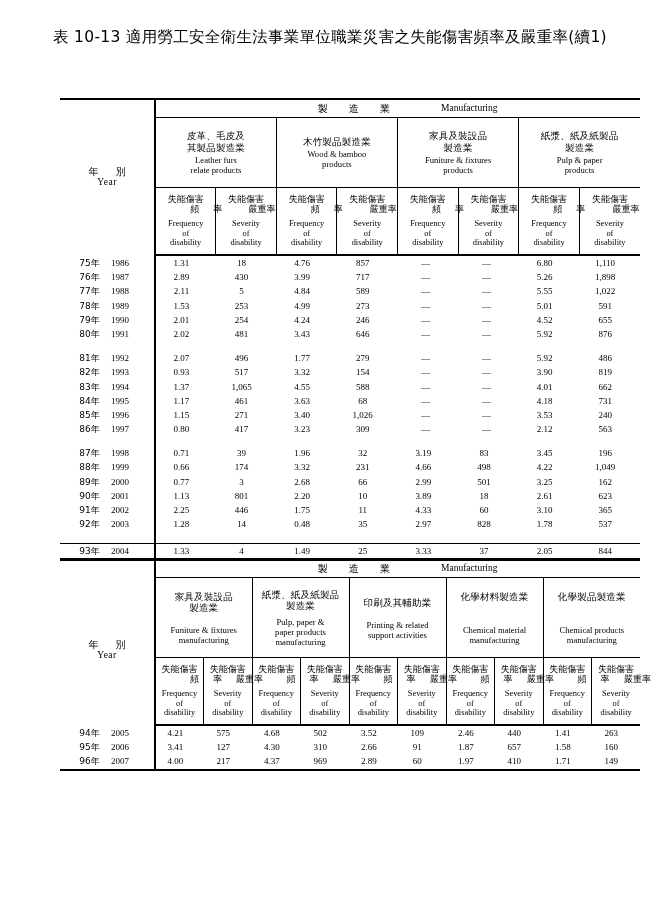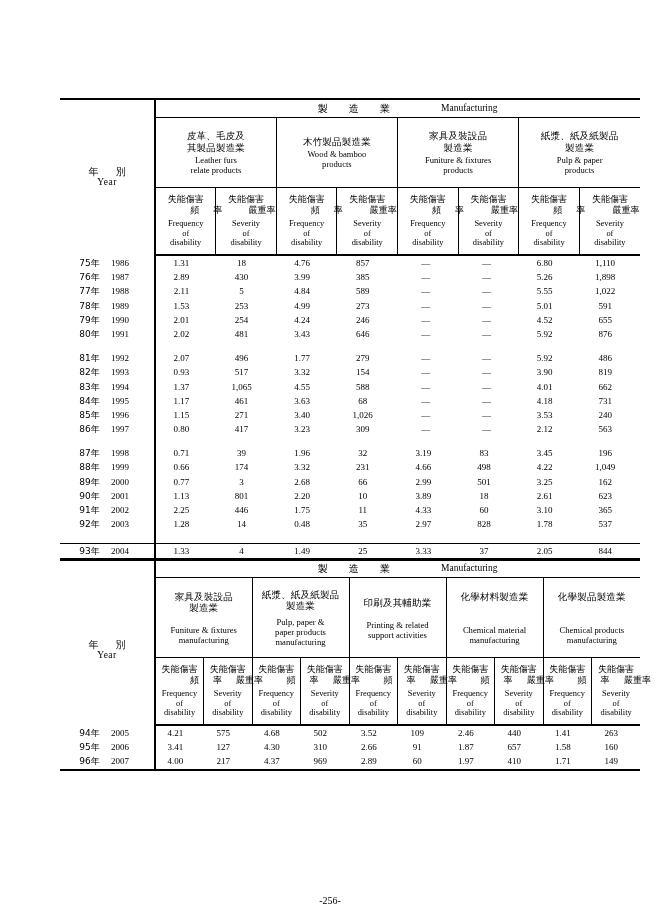--- a/index.html
+++ b/index.html
@@ -111,21 +111,21 @@
   }
   .subhead .l1 {
     display: block;
     font-family: Liberation Serif, serif;
     font-size: 9px;
     line-height: 1.15;
     white-space: nowrap;
   }
   .subhead .l2 {
     display: block;
-    font-family: Liberation Serif, serif;
+    font-family: Liberation Mono, monospace;
     font-size: 9px;
     line-height: 1.15;
     letter-spacing: 2.5px;
     padding-left: 2px;
     white-space: nowrap;
     margin-left: 32px;
   }
   .subhead .l2.tight { letter-spacing: 0px; padding-left: 0; }
   .subhead .en {
     display: block;
@@ -183,20 +183,21 @@
     text-align: center;
     font-family: "Liberation Serif", "DejaVu Serif", serif;
     font-size: 10px;
   }
 </style>
 </head>
 <body>
 
 <div class="page">
 
+  <div class="title">表 10-13 適用勞工安全衛生法事業單位職業災害之失能傷害頻率及嚴重率(續1)</div>
 
   <table class="tbl" id="tbl1" style="top:98px;">
     <colgroup>
       <col style="width:46px">
         <col style="width:49px">
       <col style="width:60.5px">
         <col style="width:60.5px">
       <col style="width:60.5px">
         <col style="width:60.5px">
       <col style="width:60.5px">
@@ -294,21 +295,21 @@
           <td class="num-dash">—</td>
           <td class="num">6.80</td>
           <td class="num">1,110</td>
         </tr>
         <tr class="drow">
           <td class="yr-roc">76年</td>
           <td class="yr-ad">1987</td>
           <td class="num vl-thick-left">2.89</td>
           <td class="num">430</td>
           <td class="num">3.99</td>
-          <td class="num">385</td>
+          <td class="num">717</td>
           <td class="num-dash">—</td>
           <td class="num-dash">—</td>
           <td class="num">5.26</td>
           <td class="num">1,898</td>
         </tr>
         <tr class="drow">
           <td class="yr-roc">77年</td>
           <td class="yr-ad">1988</td>
           <td class="num vl-thick-left">2.11</td>
           <td class="num">5</td>
@@ -673,14 +674,13 @@
           <td class="num" style="border-bottom: 2.4px solid rgb(0, 0, 0);">2.89</td>
           <td class="num" style="border-bottom: 2.4px solid rgb(0, 0, 0);">60</td>
           <td class="num" style="border-bottom: 2.4px solid rgb(0, 0, 0);">1.97</td>
           <td class="num" style="border-bottom: 2.4px solid rgb(0, 0, 0);">410</td>
           <td class="num" style="border-bottom: 2.4px solid rgb(0, 0, 0);">1.71</td>
           <td class="num" style="border-bottom: 2.4px solid rgb(0, 0, 0);">149</td>
         </tr>
       </tbody>
   </table>
 
-  <div class="pagenum">-256-</div>
 </div>
 
 </body></html>

